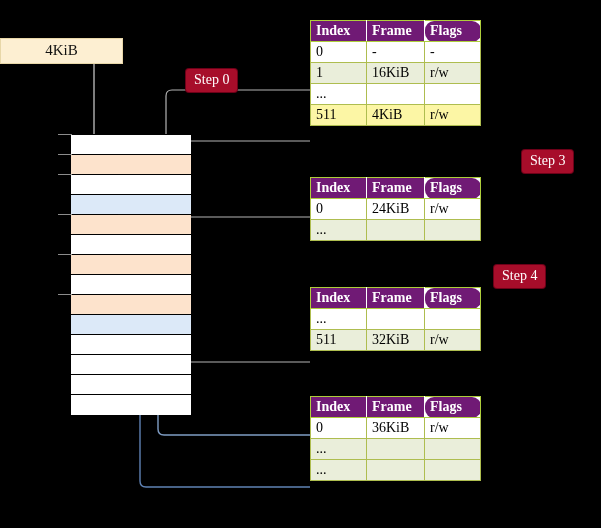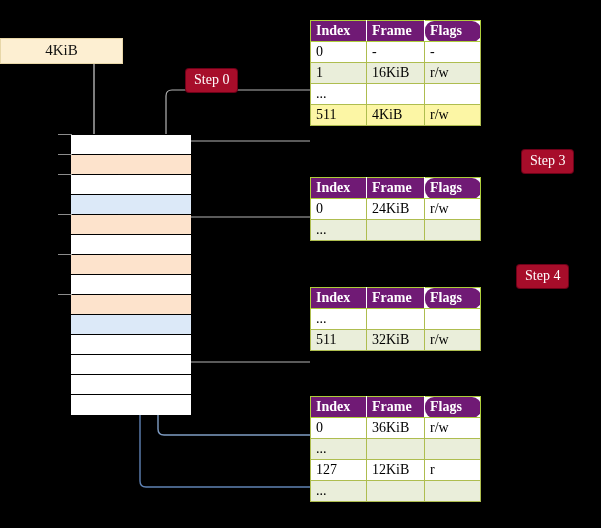--- a/index.html
+++ b/index.html
@@ -165,21 +165,21 @@
       <div class="memrow orange" style="top: 160px;"></div>
       <div class="memrow blue" style="top: 180px;"></div>
       <div class="memrow" style="top: 200px;"></div>
       <div class="memrow" style="top: 220px;"></div>
       <div class="memrow" style="top: 240px;"></div>
       <div class="memrow last" style="top: 260px;"></div>
     </div>
 
   <div class="step-label" id="lbl-step0" style="left: 186px; top: 41px; margin-top: 28px;">Step 0</div>
   <div class="step-label" id="lbl-step3" style="left: 522px; top: 150px;">Step 3</div>
-  <div class="step-label" id="lbl-step4" style="left: 517px; top: 265px;">Step 4</div>
+  <div class="step-label" id="lbl-step4" style="left: 494px; top: 265px;">Step 4</div>
 
   <div id="tables-host">
       <table class="ptable" style="left: 310px; top: 20px;">
         <thead>
           <tr>
             <th class="c-index">Index</th>
             <th class="c-frame">Frame</th>
             <th class="c-flags">Flags</th>
           </tr>
         </thead>
@@ -259,25 +259,20 @@
         <tbody>
           <tr>
             <td class="c-index">0</td>
             <td class="c-frame">36KiB</td>
             <td class="c-flags">r/w</td>
           </tr>
           <tr class="alt">
             <td class="c-index">...</td>
             <td class="c-frame"></td>
             <td class="c-flags"></td>
-          </tr>
-          <tr>
-            <td class="c-index">127</td>
-            <td class="c-frame">12KiB</td>
-            <td class="c-flags">r</td>
           </tr>
           <tr class="alt">
             <td class="c-index">...</td>
             <td class="c-frame"></td>
             <td class="c-flags"></td>
           </tr>
         </tbody>
       </table>
     </div>
 

